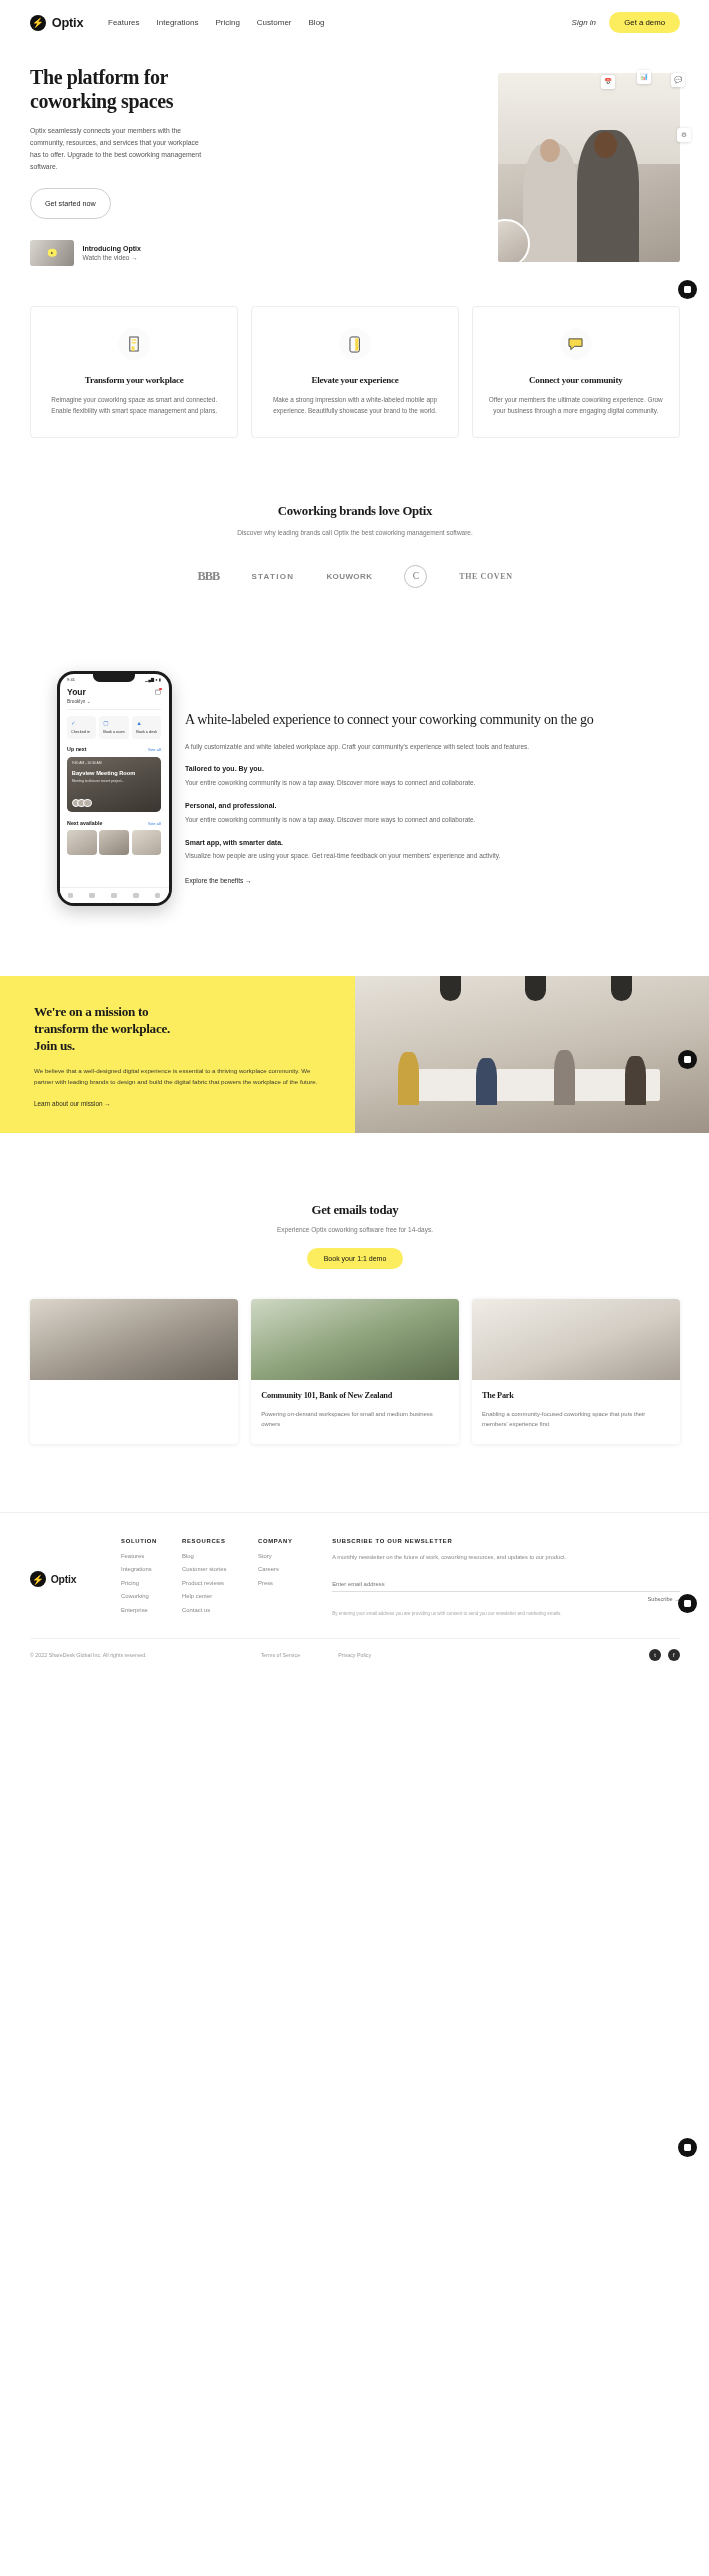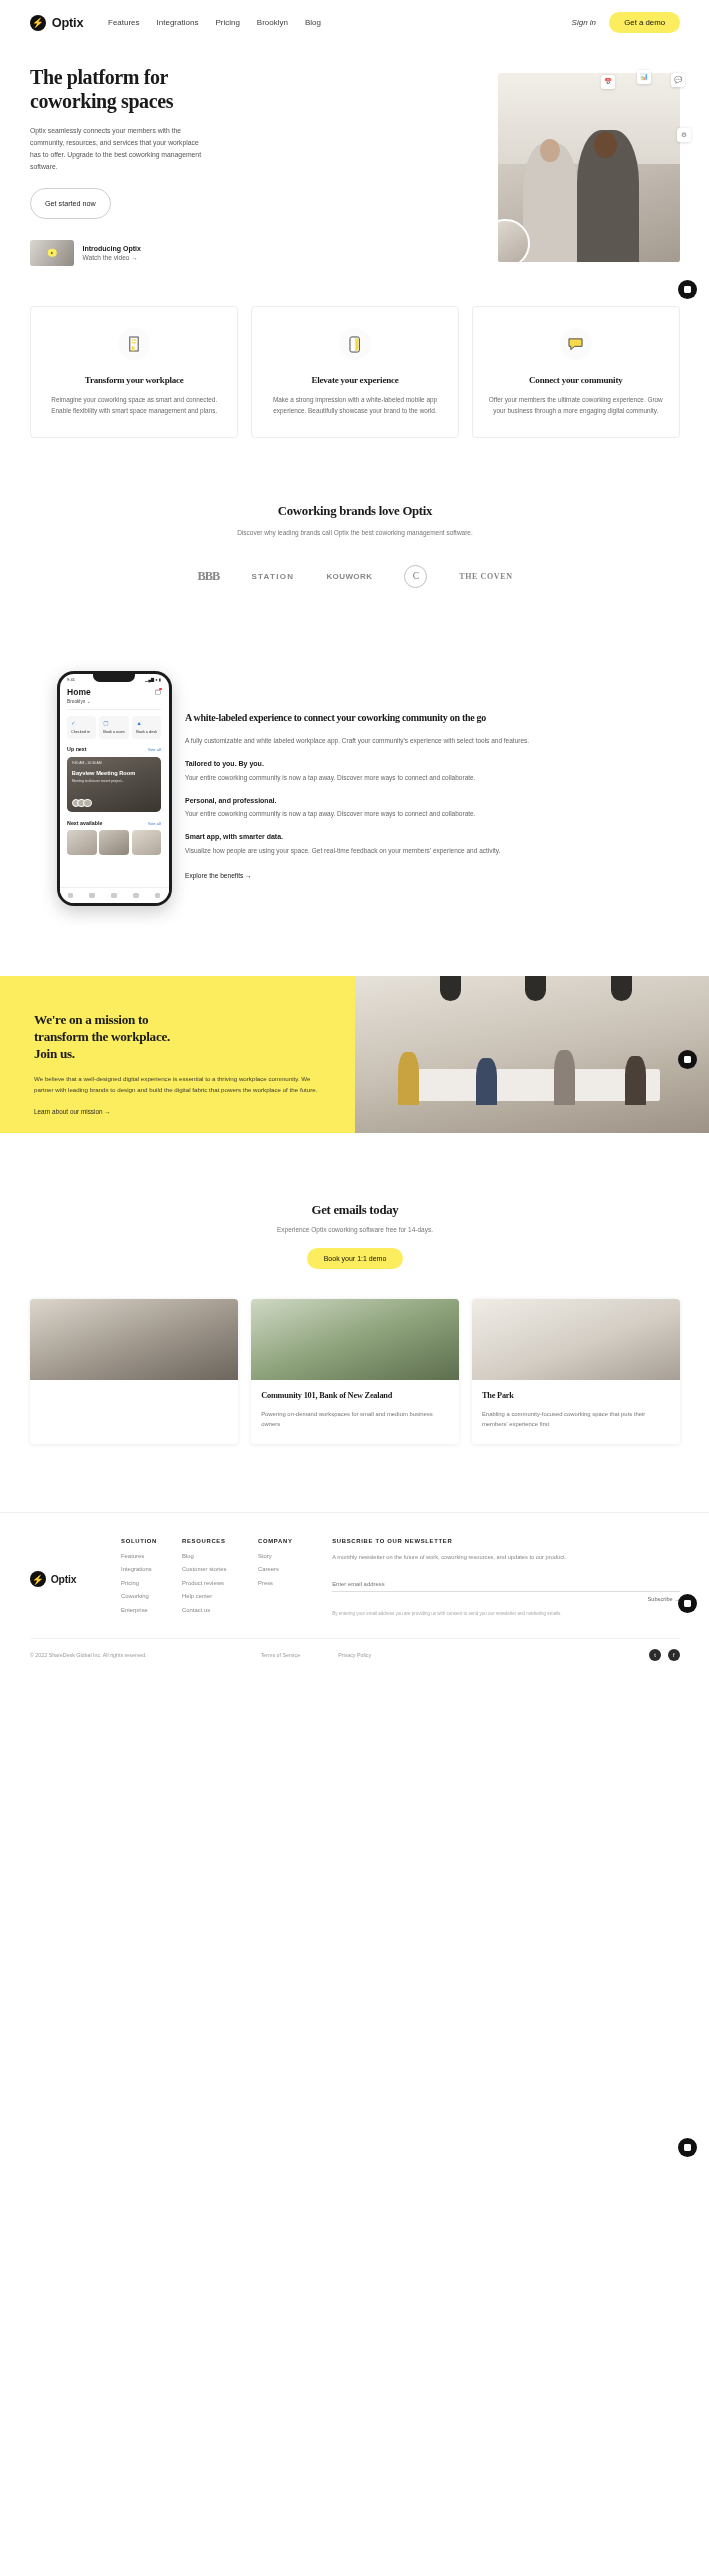--- a/index.html
+++ b/index.html
@@ -153,29 +153,29 @@
   .ph-av i:first-child{margin-left:0;}
   .ph-thumbs { display:flex; gap:2.8px; padding:4.7px 7.6px 0; }
   .ph-thumbs span { flex:1; height:24.6px; border-radius:3.8px; display:block; }
   .ph-tabbar {
     position:absolute; bottom:0; left:0; right:0; height:16px; border-top:0.9px solid #eee;
     display:flex; align-items:center; justify-content:space-around; background:#fff;
   }
   .ph-tabbar i { width:5.7px;height:5.7px;background:#ccc;border-radius:1.4px; display:block;}
 
   .app-copy { flex:1; padding-top: 40px; }
-  .app-title { font-size:10px; line-height:1.3; font-weight:700; letter-spacing:-0.3px; }
+  .app-title { font-size:14px; line-height:1.3; font-weight:400; letter-spacing:-0.3px; }
   .app-lead { margin-top:11.4px; font-size:6.5px; line-height:1.8; color:#666; }
   .app-sub { margin-top:13.2px; font-size:7px; font-weight:700; }
   .app-p { margin-top:4.7px; font-size:6.5px; line-height:1.8; color:#666; }
   .app-link { margin-top:15px; font-size:6.6px; color:#222; }
 
   
   .mission { margin-top: 70px; display:flex; height: 157px; }
-  .mission-left { width: 355px; background:#fced5e; padding: 36px 34px 0 34px; }
+  .mission-left { width: 355px; background:#fced5e; padding: 28px 34px 0 34px; }
   .mission-title { font-size: 13.2px; line-height:1.28; font-weight:700; letter-spacing:-0.3px; }
   .mission-p { margin-top: 10.4px; font-size:6.2px; line-height:1.85; color:#3b3a2e; }
   .mission-link { margin-top: 12.3px; font-size:6.4px; color:#2b2a20; }
   .mission-right {
     flex:1; position:relative; overflow:hidden;
     background: linear-gradient(170deg,#e6e1d9 0%,#c8c0b4 50%,#9d9286 100%);
   }
   .mission-right .lamp { position:absolute; top:0; width:21px; height:24.6px; background:#2e2c29; border-radius:0 0 10.4px 10.4px; }
   .mission-right .table { position:absolute; left:14%; bottom:32px; width:72%; height:32px; background:#efece7; border-radius:2.8px; }
   .mission-right .pp { position:absolute; bottom:28px; border-radius:38% 38% 0 0; }
@@ -238,21 +238,21 @@
 
 <div class="header">
   <div class="brand">
     <span class="brand-mark">⚡</span>
     <span class="brand-name">Optix</span>
   </div>
   <nav class="nav">
     <a href="#">Features</a>
     <a href="#">Integrations</a>
     <a href="#">Pricing</a>
-    <a href="#">Brooklyn</a>
+    <a href="#">Customer</a>
     <a href="#">Blog</a>
   </nav>
   <div class="header-right">
     <a href="#" class="signin">Sign in</a>
     <button class="btn-demo">Get a demo</button>
   </div>
 </div>
 
 <section class="hero">
   <div class="hero-copy">
@@ -335,21 +335,21 @@
 
 <section class="appsec">
   <div class="phone-wrap">
     <div class="phone">
       <div class="notch"></div>
       <div class="ph-status">
         <span>9:41</span>
         <span>▁▄▇ ● ▮</span>
       </div>
       <div class="ph-head">
-        <span class="ph-title">Home</span>
+        <span class="ph-title">Your</span>
         <span style="font-size:6.6px;color:#333;position:relative;">▢
           <b style="position:absolute;right:-0.9px;top:-0.9px;width:2.8px;height:2.8px;background:#e33;border-radius:50%;"></b>
         </span>
       </div>
       <div class="ph-loc">Brooklyn ⌄</div>
       <div class="ph-divider"></div>
       <div class="ph-tiles">
         <div class="ph-tile">
           <div class="ph-tile-ic">✓</div>
           <div class="ph-tile-lb">Checked in</div>

